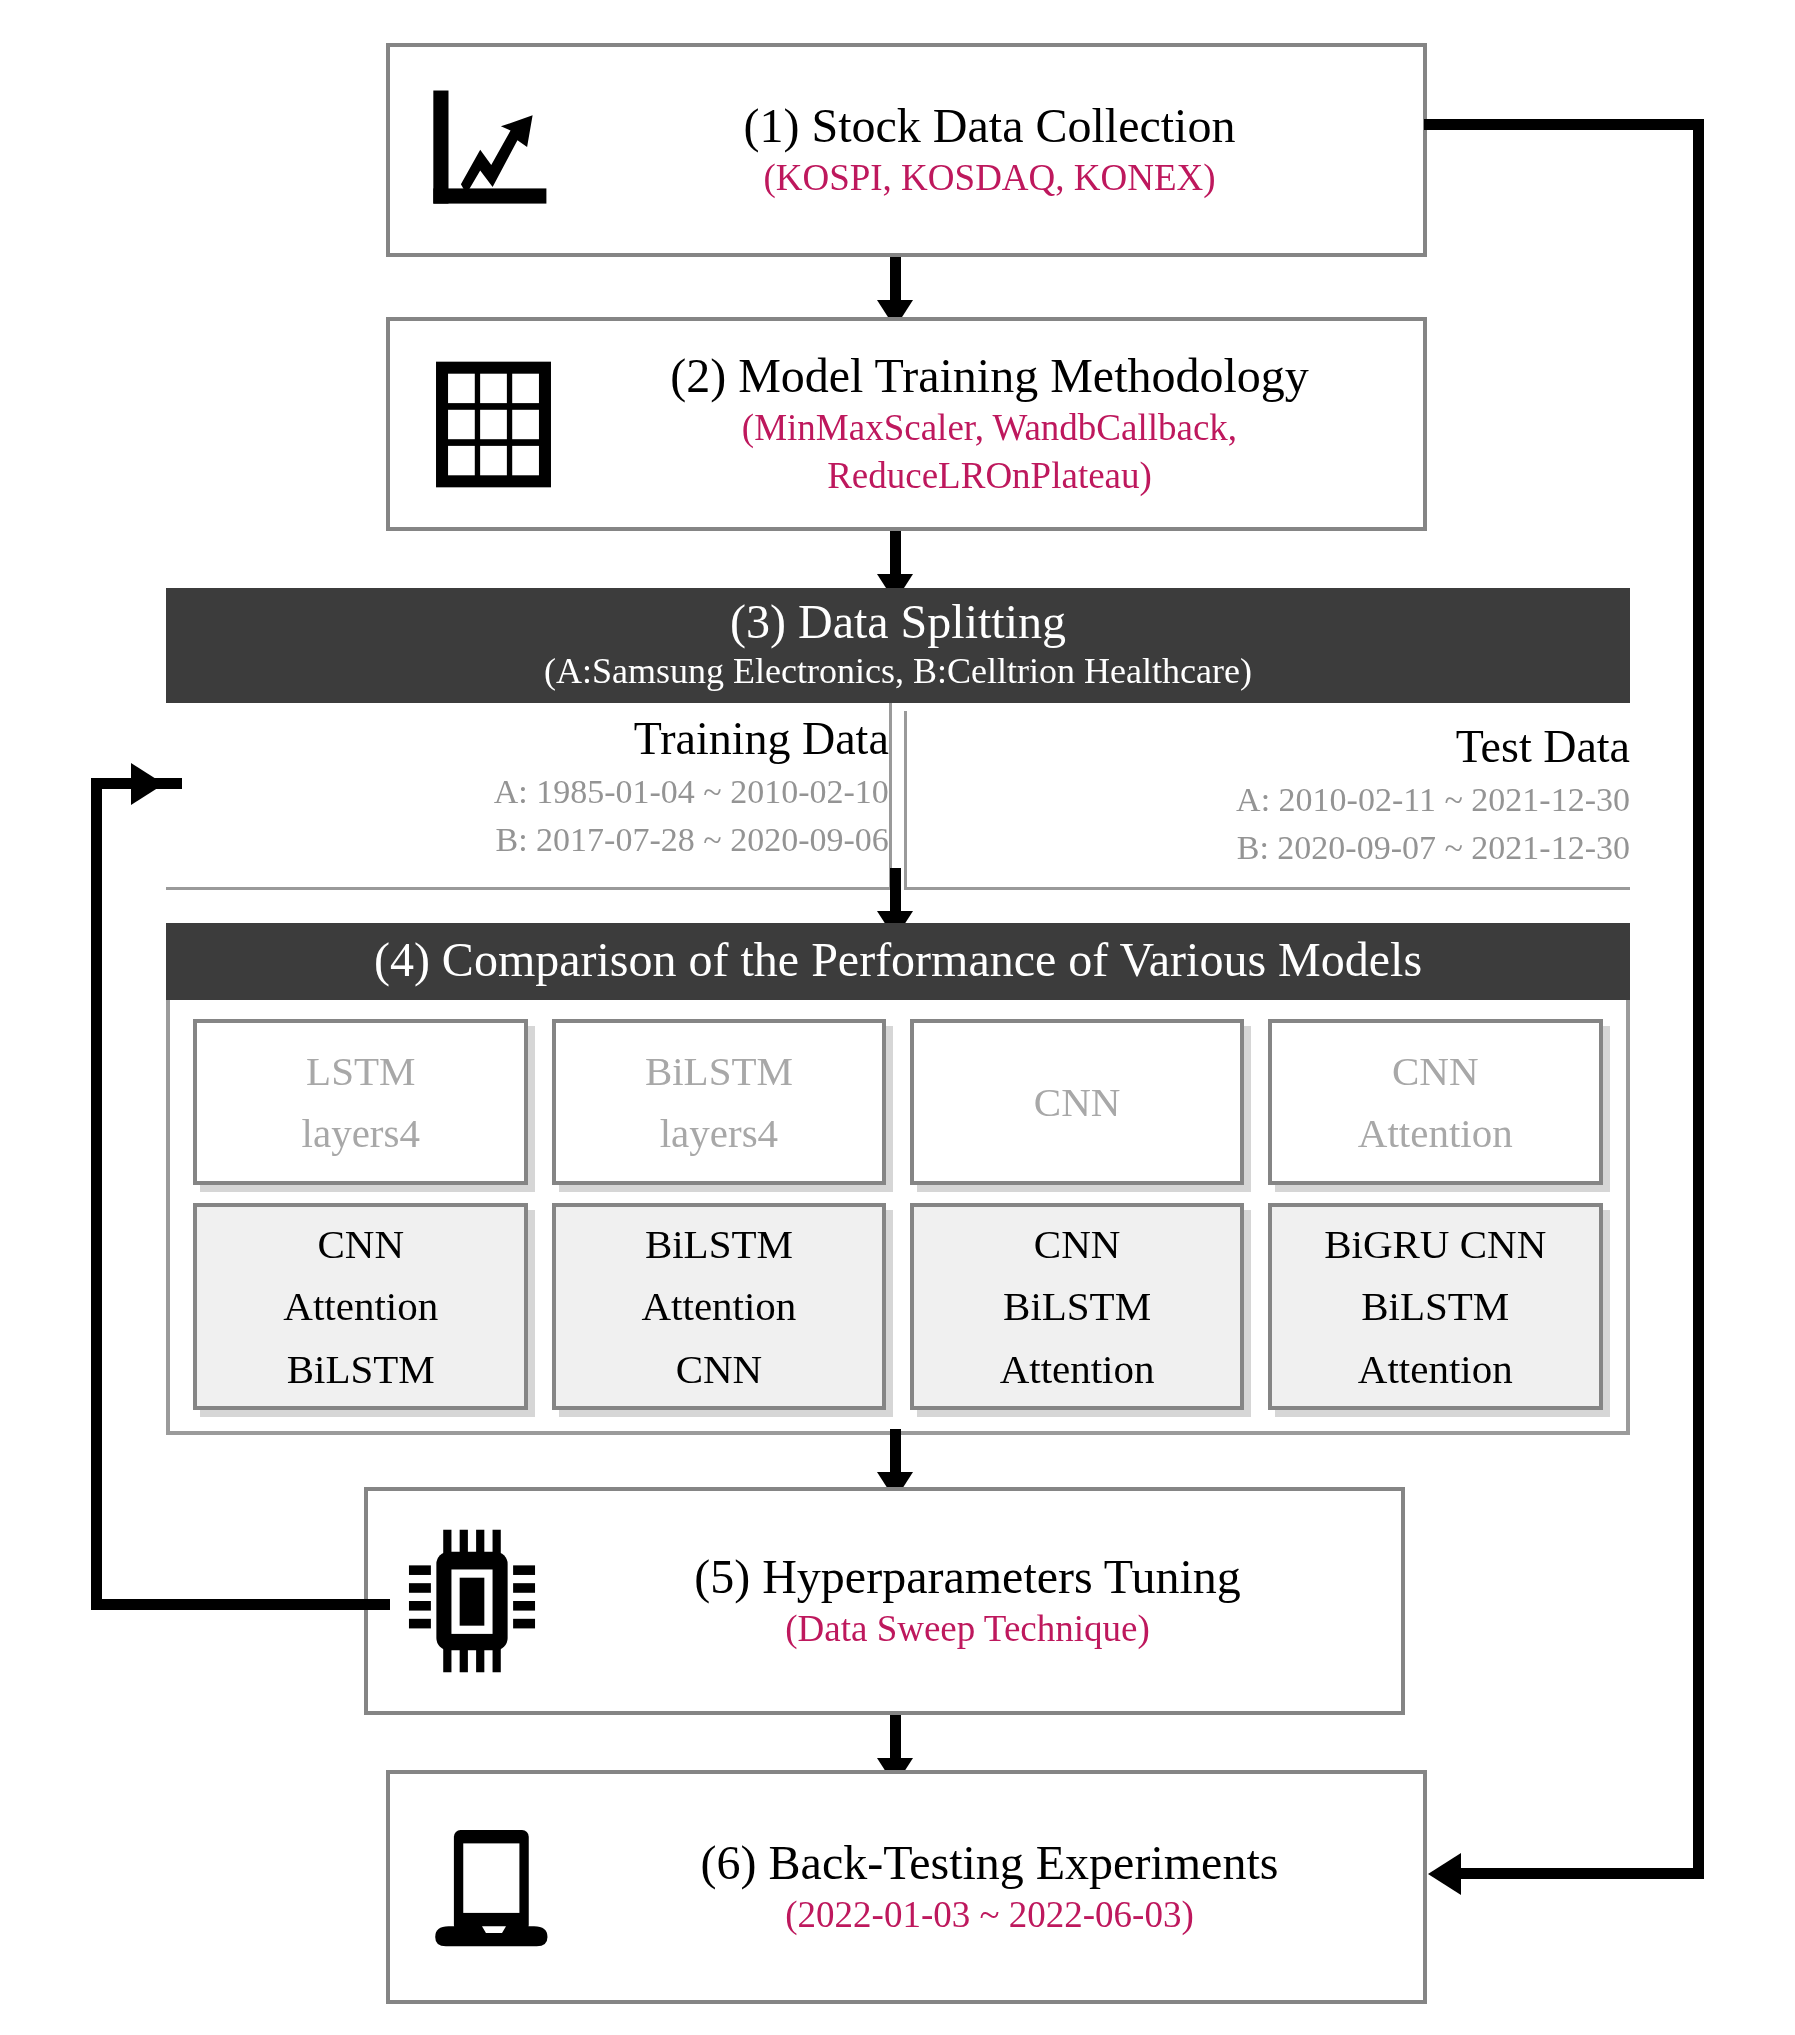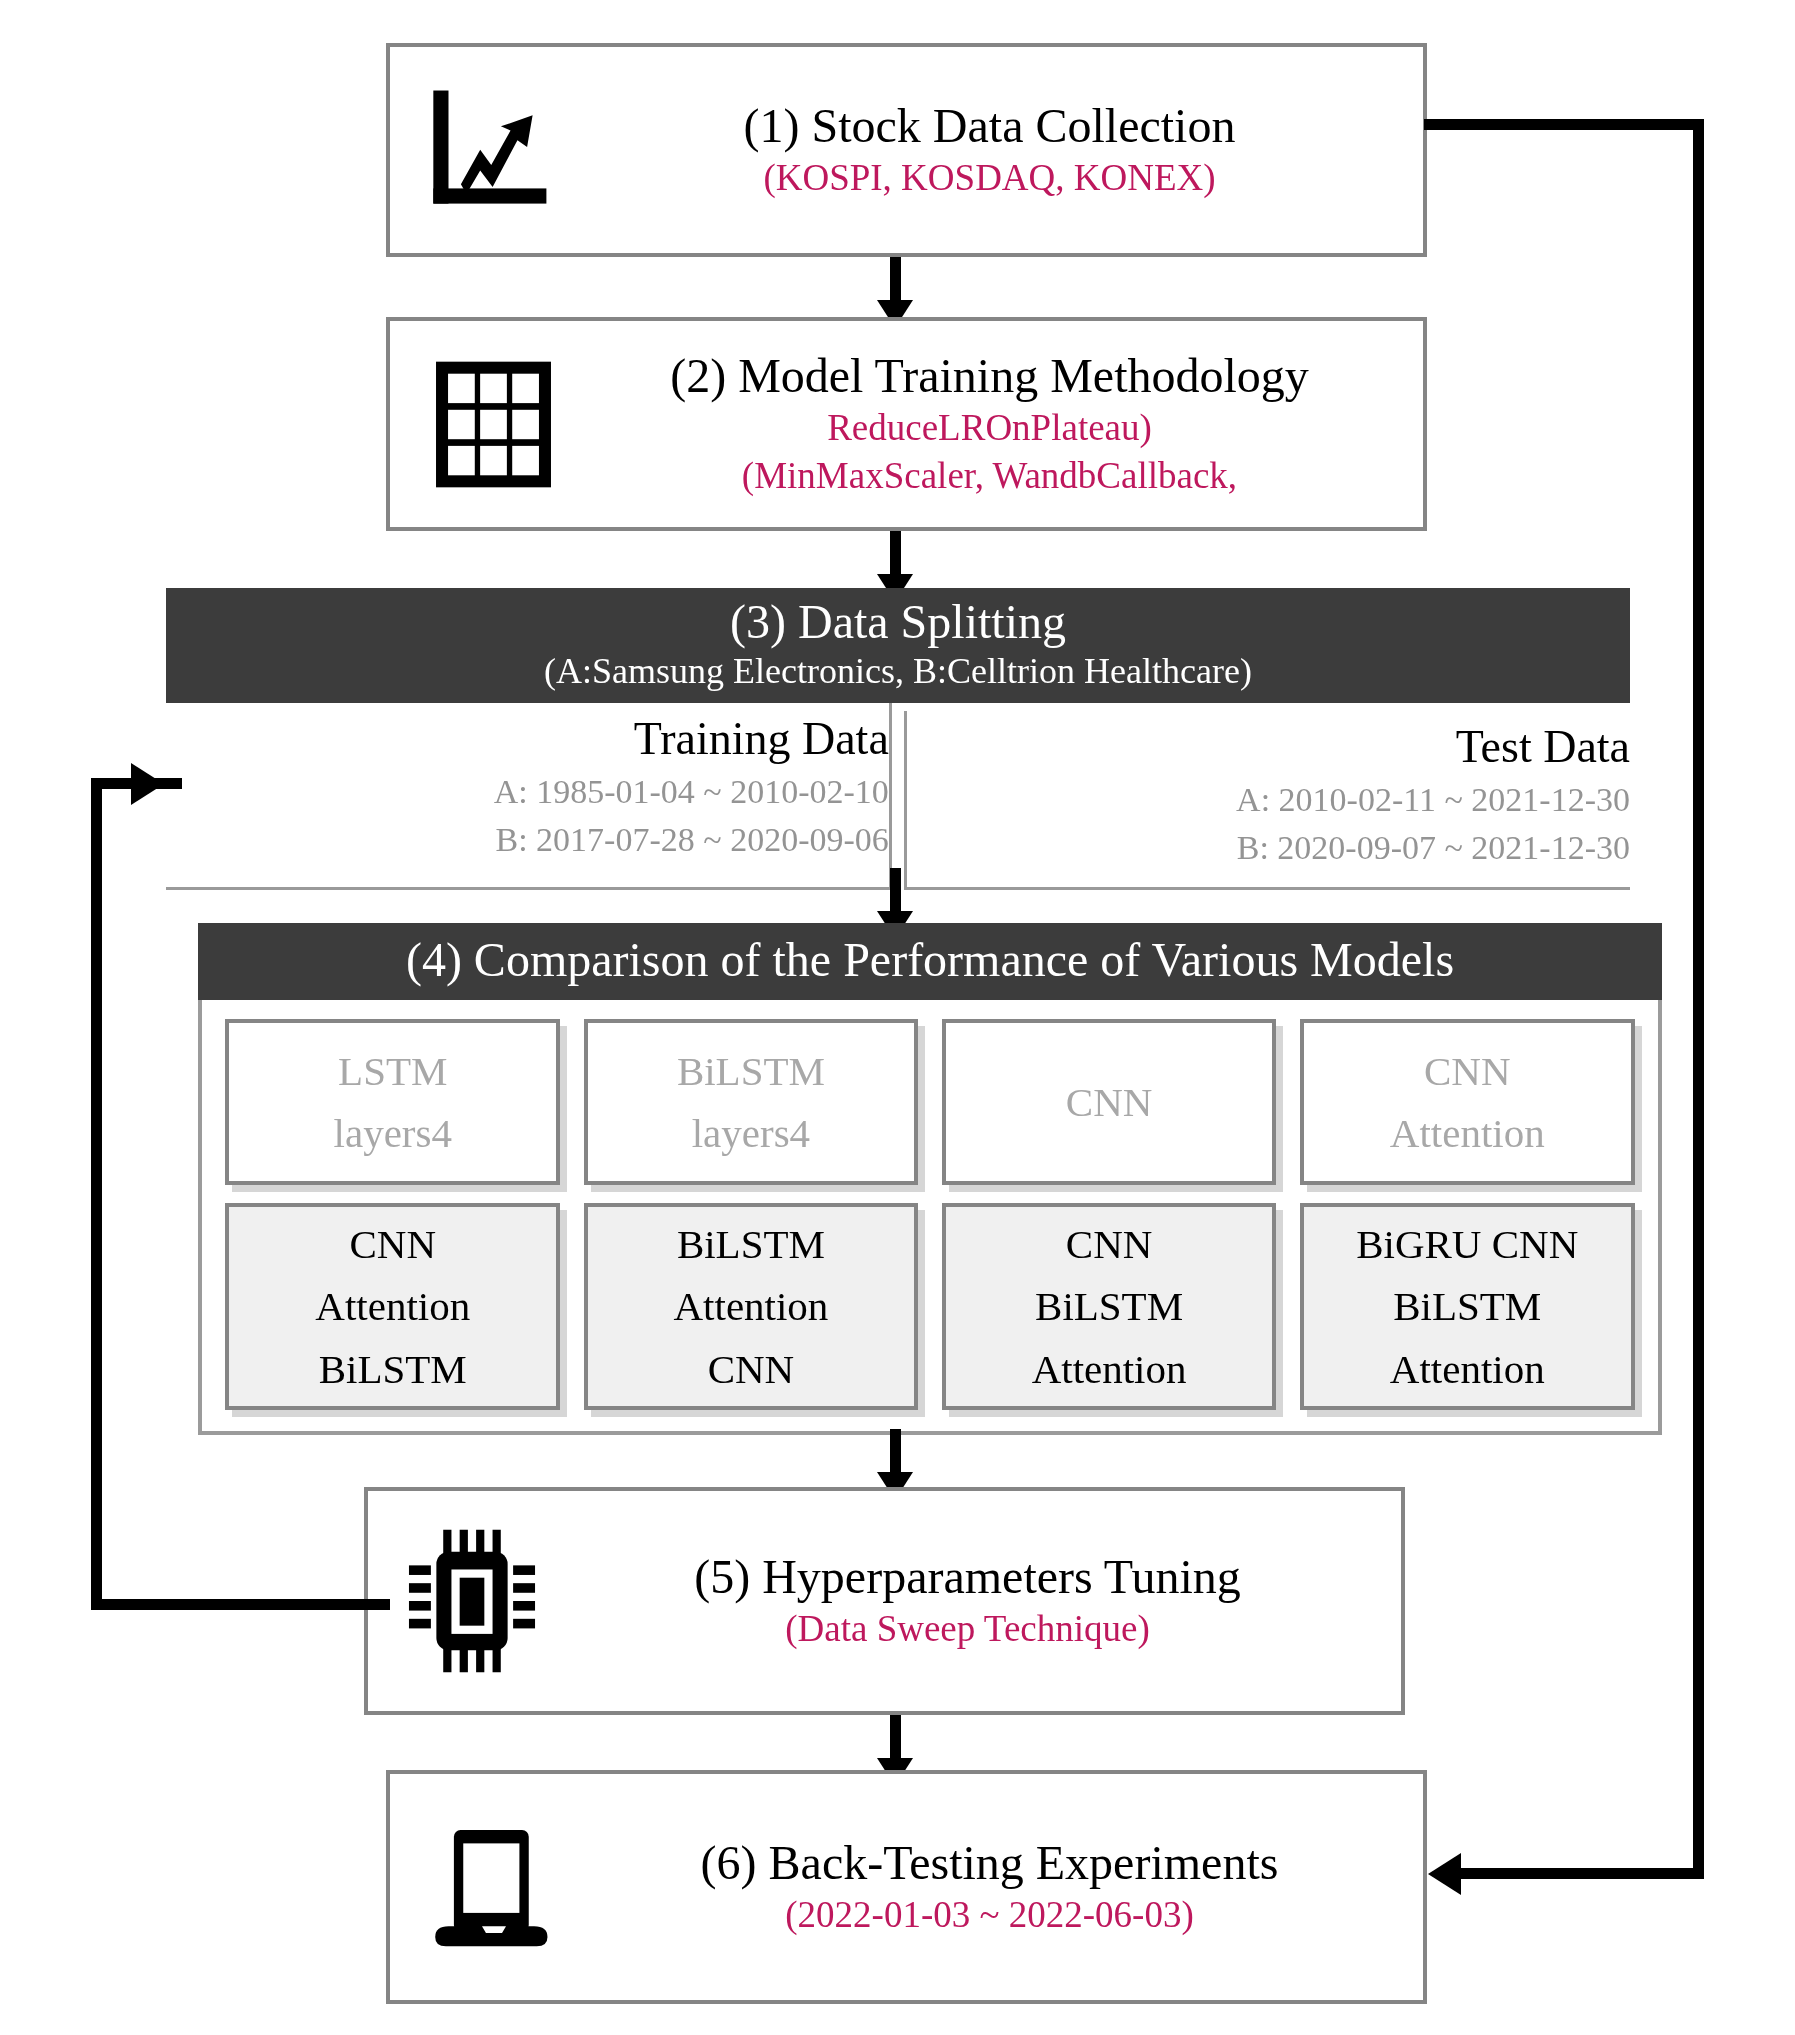--- a/index.html
+++ b/index.html
@@ -153,22 +153,22 @@
         <rect x="11" y="38" width="20" height="22" fill="#fff"></rect>
         <rect x="35" y="38" width="20" height="22" fill="#fff"></rect>
         <rect x="59" y="38" width="20" height="22" fill="#fff"></rect>
         <rect x="11" y="65" width="20" height="22" fill="#fff"></rect>
         <rect x="35" y="65" width="20" height="22" fill="#fff"></rect>
         <rect x="59" y="65" width="20" height="22" fill="#fff"></rect>
       </svg>
     </div>
     <div class="text-slot">
       <div class="title-line">(2) Model Training Methodology</div>
+      <div class="sub-line">(MinMaxScaler, WandbCallback,</div>
       <div class="sub-line">ReduceLROnPlateau)</div>
-      <div class="sub-line">(MinMaxScaler, WandbCallback,</div>
     </div>
   </div>
 
   <div class="v-arrow" style="left:895px; top:531px;">
     <div class="shaft" style="height:57px;"></div>
     <div class="head" style="top:43px;"></div>
   </div>
 
   <div class="panel" style="left:166px; top:588px; width:1464px;">
     <div class="panel-header">
@@ -188,21 +188,21 @@
         <div class="split-row">B: 2020-09-07 ~ 2021-12-30</div>
       </div>
     </div>
   </div>
 
   <div class="v-arrow" style="left:895px; top:868px;">
     <div class="shaft" style="height:57px;"></div>
     <div class="head" style="top:43px;"></div>
   </div>
 
-  <div class="panel" style="left:166px; top:923px; width:1464px;margin-left:32px;">
+  <div class="panel" style="left:166px; top:923px; width:1464px;">
     <div class="panel-header" style="padding:9.7px 0 12.4px 0;">
       <div class="h1">(4) Comparison of the Performance of Various Models</div>
     </div>
     <div class="model-grid-wrap">
 
       <div class="model-row row1">
         <div class="model-card">
           <div class="ln">LSTM</div>
           <div class="ln">layers4</div>
         </div>

